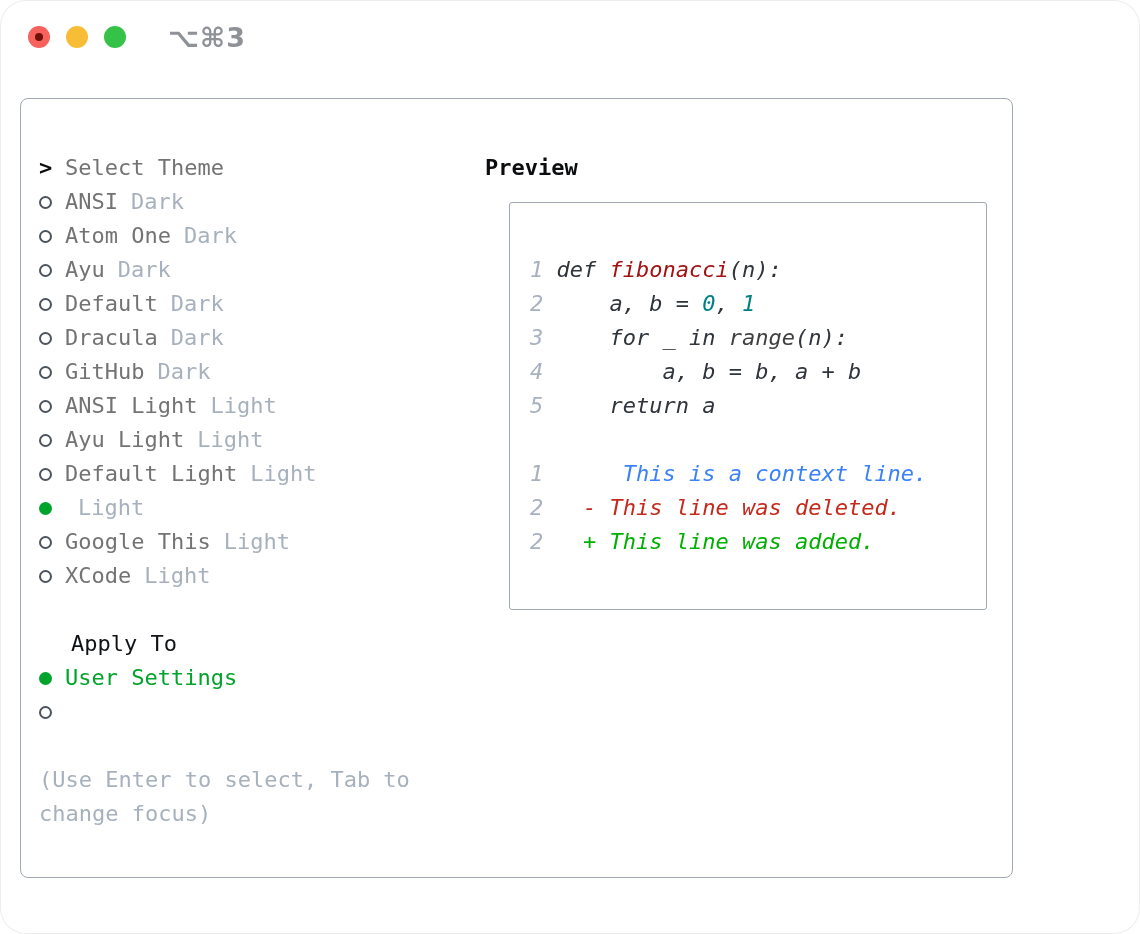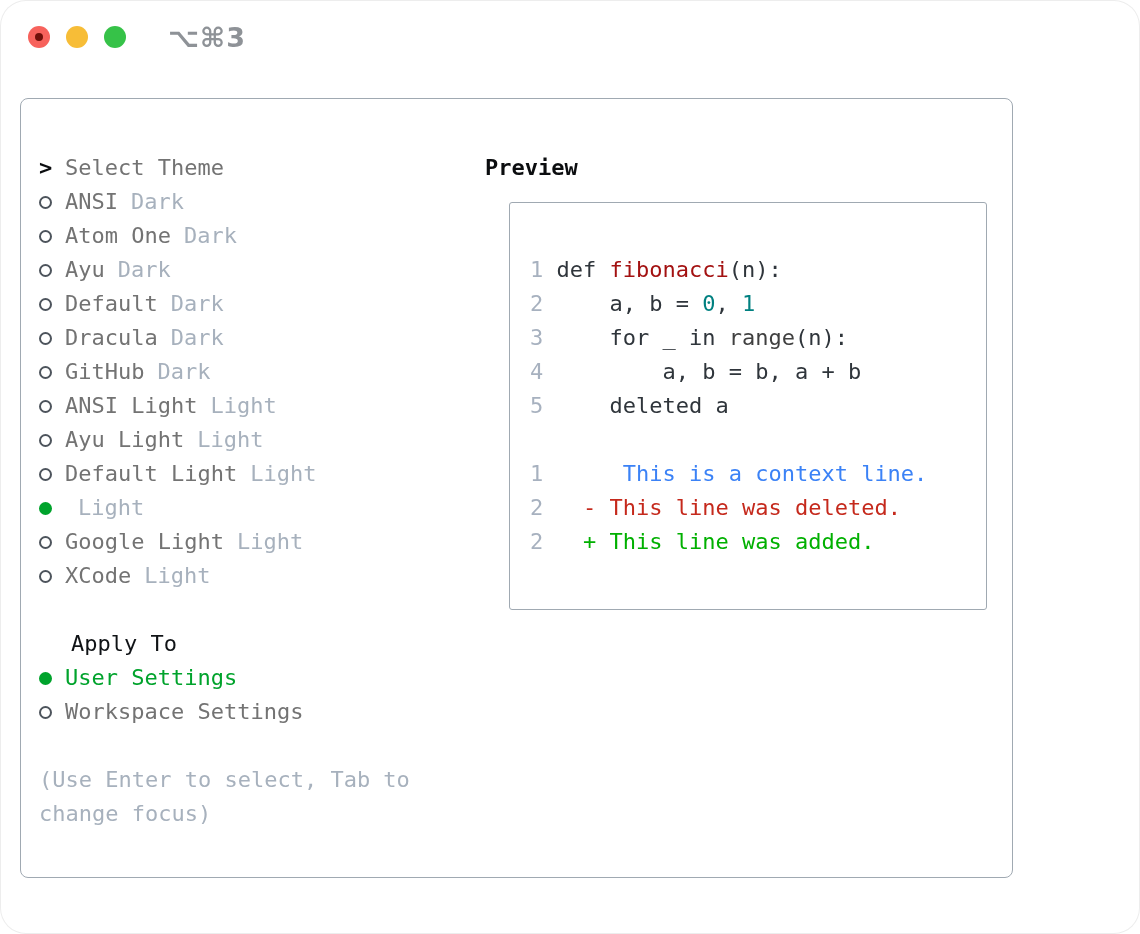--- a/index.html
+++ b/index.html
@@ -55,21 +55,21 @@
   .hint { width:418px; color:#a7b1bd; line-height:34px; margin-top:34px; }
 
   
   .preview-title {
     position:absolute; left:464px; top:52px; height:34px; line-height:34px;
     font-size:22px; font-weight:700; color:#0b0d0f;
   }
   .preview-box {
     position:absolute; left:488px; top:103px; width:478px; height:408px;
     border:1.5px solid #a0a9b2; border-radius:3px; background:#ffffff;
-    padding:50px 0 0 20px; overflow:hidden;
+    padding:50px 0 0 20px; overflow:hidden;font-style:italic;
   }
   .code-line { height:34px; line-height:34px; font-size:22px; white-space:pre; }
   .num { color:#a7b1bf; }
   .pln { color:#2f353b; }
   .fn  { color:#a31111; }
   .lit { color:#008080; }
   .bi  { color:#404040; }
   .ctx { color:#3b82f6; }
   .del { color:#c5291c; }
   .add { color:#00b000; }
@@ -161,21 +161,21 @@
           <div class="row sel">
             <span class="bullet">
               <span class="radio"></span>
             </span>
             <span class="tag">Light</span>
           </div>
           <div class="row">
             <span class="bullet">
               <span class="radio"></span>
             </span>
-            <span class="nm">Google Light</span>
+            <span class="nm">Google This</span>
             <span class="tag">Light</span>
           </div>
           <div class="row">
             <span class="bullet">
               <span class="radio"></span>
             </span>
             <span class="nm">XCode</span>
             <span class="tag">Light</span>
           </div>
         </div>
@@ -188,36 +188,35 @@
           <div class="row sel">
             <span class="bullet">
               <span class="radio"></span>
             </span>
             <span class="nm">User Settings</span>
           </div>
           <div class="row">
             <span class="bullet">
               <span class="radio"></span>
             </span>
-            <span class="nm">Workspace Settings</span>
           </div>
         </div>
 
       <div class="hint">(Use Enter to select, Tab to change focus)</div>
     </div>
 
     <div class="preview-title">Preview</div>
 
     <div class="preview-box">
       <div>
           <div class="code-line"><span class="num">1 </span><span class="pln">def </span><span class="fn">fibonacci</span><span class="pln">(n):</span></div>
           <div class="code-line"><span class="num">2 </span><span class="pln">    a, b = </span><span class="lit">0</span><span class="pln">, </span><span class="lit">1</span></div>
           <div class="code-line"><span class="num">3 </span><span class="pln">    for _ in </span><span class="bi">range</span><span class="pln">(n):</span></div>
           <div class="code-line"><span class="num">4 </span><span class="pln">        a, b = b, a + b</span></div>
-          <div class="code-line"><span class="num">5 </span><span class="pln">    deleted a</span></div>
+          <div class="code-line"><span class="num">5 </span><span class="pln">    return a</span></div>
           <div class="code-line"></div>
           <div class="code-line"><span class="num">1</span><span class="ctx">      This is a context line.</span></div>
           <div class="code-line"><span class="num">2</span><span class="pln">   </span><span class="del">- This line was deleted.</span></div>
           <div class="code-line"><span class="num">2</span><span class="pln">   </span><span class="add">+ This line was added.</span></div>
         </div>
     </div>
 
   </div>
 </div>
 

